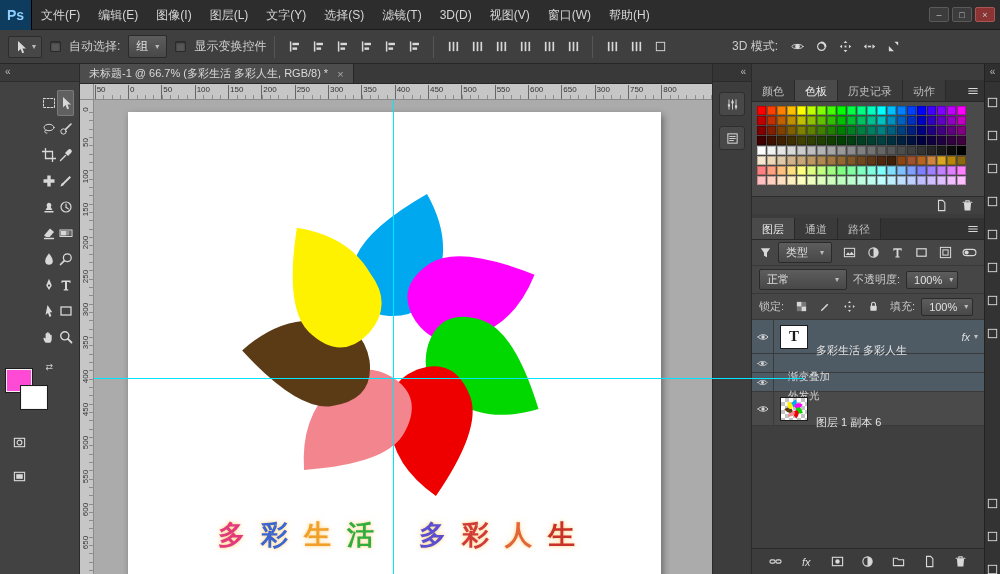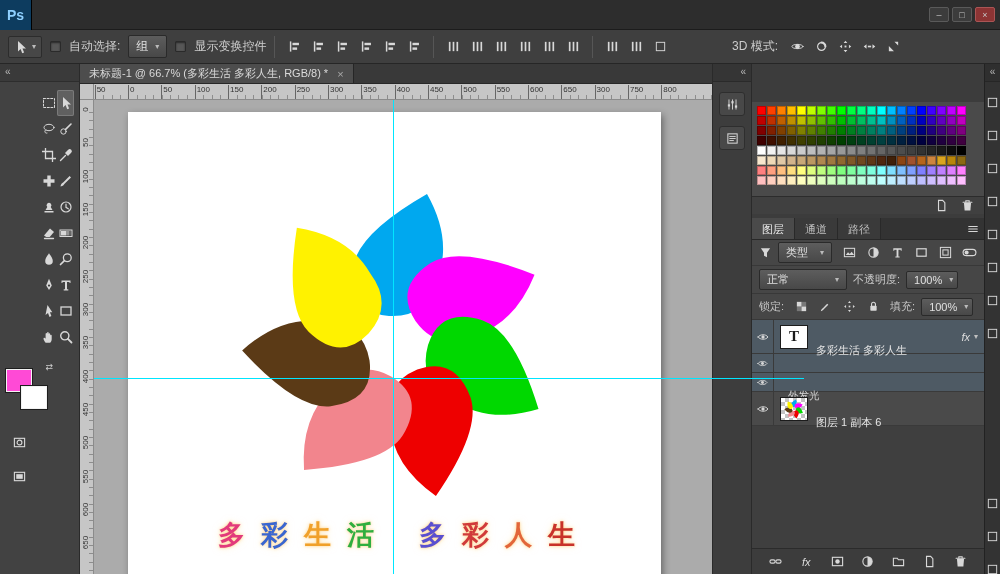--- a/index.html
+++ b/index.html
@@ -134,20 +134,33 @@
   .edge-icons{display:flex;flex-direction:column;align-items:center;gap:13px;padding-top:10px;}
   .edge-icons.lower{padding-top:150px;}
 </style>
 </head>
 <body>
 
 <div class="app" style="--fg: #ff4ad6; --bg: #ffffff; --guide: #00e6ff;">
 
   <div class="menubar">
     <div class="ps-logo">Ps</div>
+    <div class="menus" id="menus">
+        <div class="menu-item">文件(F)</div>
+        <div class="menu-item">编辑(E)</div>
+        <div class="menu-item">图像(I)</div>
+        <div class="menu-item">图层(L)</div>
+        <div class="menu-item">文字(Y)</div>
+        <div class="menu-item">选择(S)</div>
+        <div class="menu-item">滤镜(T)</div>
+        <div class="menu-item">3D(D)</div>
+        <div class="menu-item">视图(V)</div>
+        <div class="menu-item">窗口(W)</div>
+        <div class="menu-item">帮助(H)</div>
+      </div>
     <div class="win-controls" id="win-controls">
         <div class="win-btn">–</div>
         <div class="win-btn">□</div>
         <div class="win-btn close">×</div>
       </div>
   </div>
 
   <div class="optionsbar">
     <div class="tool-preset">
       <span>
@@ -540,20 +553,31 @@
         <div class="icon-btn">
           <svg width="13" height="13" viewBox="0 0 14 14" fill="#d8d8d8" stroke="none" stroke-linecap="round">
             <rect x="2" y="2" width="10" height="10" fill="none" stroke="#d8d8d8" stroke-width="1.1"></rect>
             <path d="M4 4.8h6M4 7h6M4 9.2h4" stroke="#d8d8d8" stroke-width="1" fill="none"></path>
           </svg>
         </div>
       </div>
   </div>
 
   <div class="right-dock">
+    <div class="ptabs" id="pg1-tabs">
+        <div class="ptab">颜色</div>
+        <div class="ptab active">色板</div>
+        <div class="ptab">历史记录</div>
+        <div class="ptab">动作</div>
+        <div class="panel-men">
+          <svg width="12" height="12" viewBox="0 0 14 14" fill="#d8d8d8" stroke="none" stroke-linecap="round">
+            <path d="M2 4.2h10M2 7h10M2 9.8h10" stroke="#d8d8d8" stroke-width="1.2" fill="none"></path>
+          </svg>
+        </div>
+      </div>
     <div class="swatch-area">
       <div class="swatch-grid" id="swatch-grid">
           <div class="swatch" style="background: rgb(255, 0, 0);"></div>
           <div class="swatch" style="background: rgb(255, 64, 0);"></div>
           <div class="swatch" style="background: rgb(255, 128, 0);"></div>
           <div class="swatch" style="background: rgb(255, 191, 0);"></div>
           <div class="swatch" style="background: rgb(255, 255, 0);"></div>
           <div class="swatch" style="background: rgb(191, 255, 0);"></div>
           <div class="swatch" style="background: rgb(128, 255, 0);"></div>
           <div class="swatch" style="background: rgb(64, 255, 0);"></div>
@@ -853,20 +877,21 @@
           </div>
         </div>
         <div class="layer-row small selected">
           <div class="eye-cell">
             <svg width="11" height="11" viewBox="0 0 14 14" fill="#d8d8d8" stroke="none" stroke-linecap="round">
               <path d="M1.2 7c2.6-3.6 9-3.6 11.6 0-2.6 3.6-9 3.6-11.6 0z" fill="none" stroke="#d8d8d8" stroke-width="1.1"></path>
               <circle cx="7" cy="7" r="1.9"></circle>
             </svg>
           </div>
           <div class="ind"></div>
+          <div class="layer-name">渐变叠加</div>
           <div class="row-right"></div>
         </div>
         <div class="layer-row small selected">
           <div class="eye-cell">
             <svg width="11" height="11" viewBox="0 0 14 14" fill="#d8d8d8" stroke="none" stroke-linecap="round">
               <path d="M1.2 7c2.6-3.6 9-3.6 11.6 0-2.6 3.6-9 3.6-11.6 0z" fill="none" stroke="#d8d8d8" stroke-width="1.1"></path>
               <circle cx="7" cy="7" r="1.9"></circle>
             </svg>
           </div>
           <div class="ind"></div>

